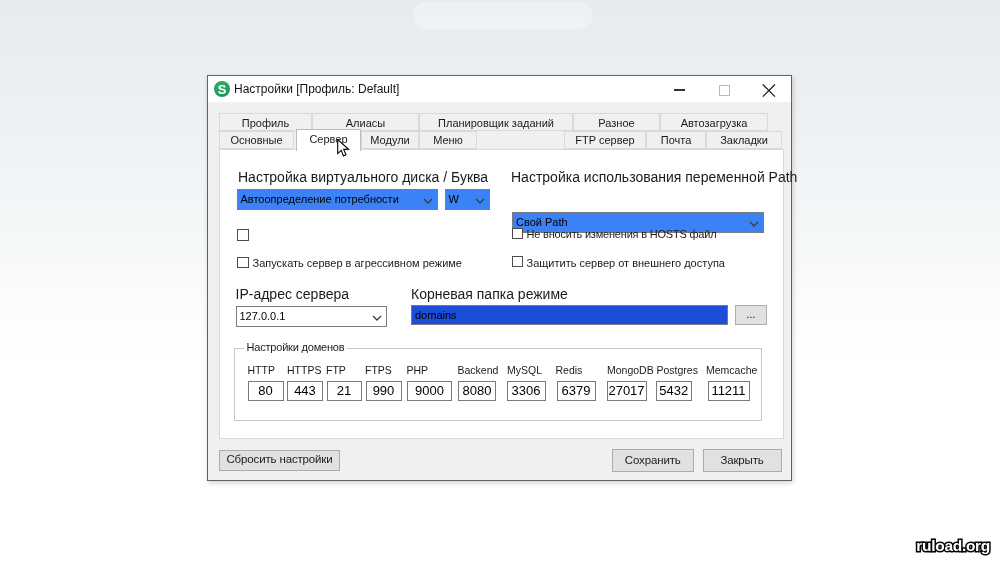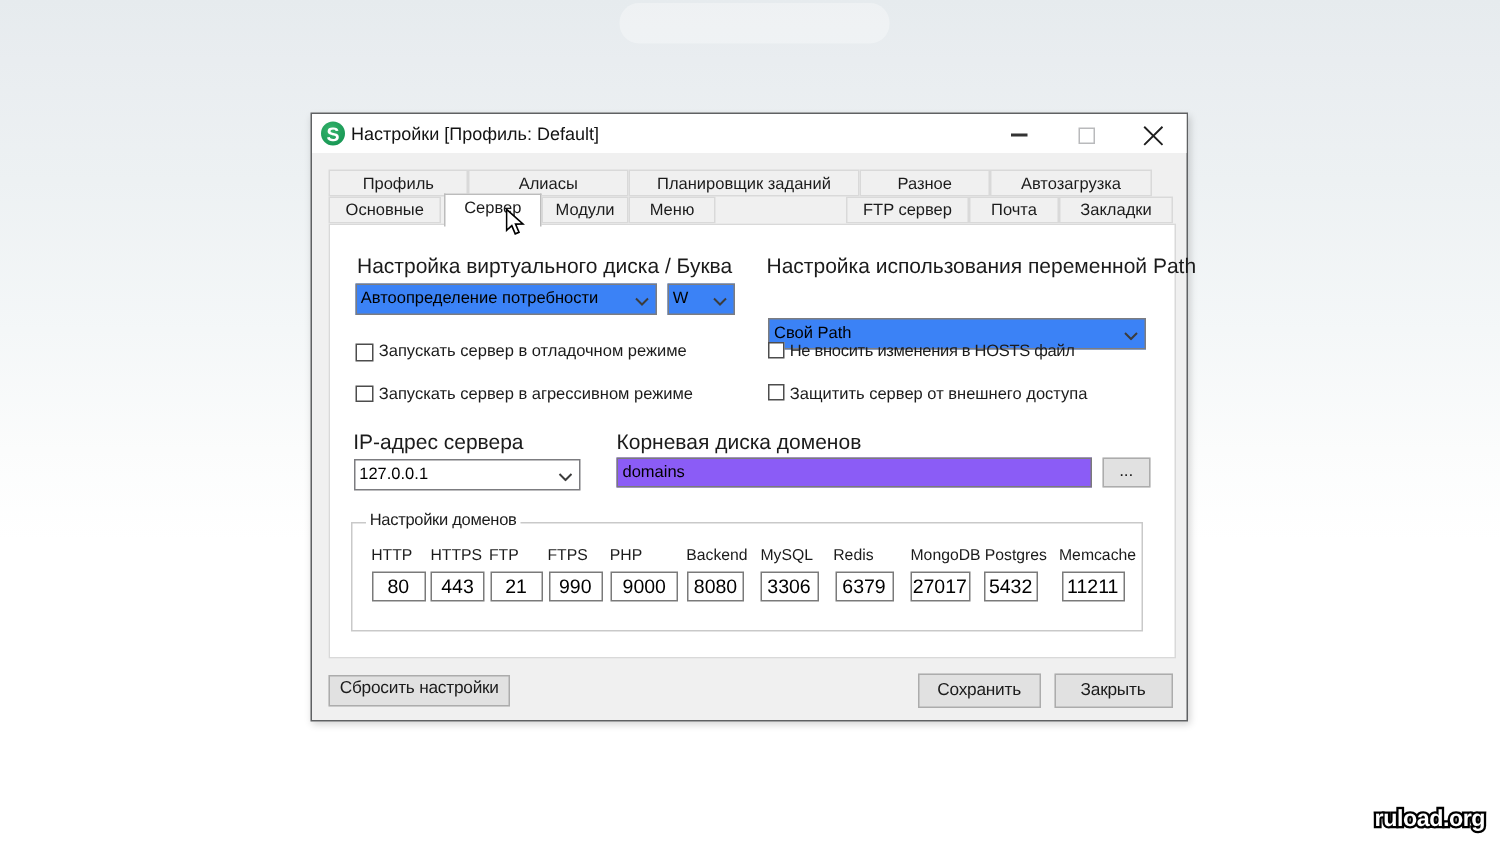--- a/index.html
+++ b/index.html
@@ -25,21 +25,21 @@
   .trow2{top:55px;height:18px;line-height:17px;}
   .tabactive{top:53px;height:22px;line-height:19px;background:#ffffff;border:1px solid #bcbcbc;border-bottom:none;z-index:5;}
   #panel{left:10.5px;top:73px;width:565px;height:289.5px;background:#ffffff;border:1px solid #d9d9d9;box-sizing:border-box;}
   
   .lbl{position:absolute;font-size:14px;color:#1b1b1b;white-space:nowrap;}
   .combo{position:absolute;box-sizing:border-box;height:21px;background:#3b82f6;border:1px solid #7c7c80;font-size:11px;color:#000;line-height:19px;padding-left:3px;white-space:nowrap;}
   .combow{background:#ffffff;}
   .chev{position:absolute;right:4px;top:8px;}
   .cb{position:absolute;width:9.5px;height:9.5px;background:#fff;border:1px solid #4d4d4d;box-sizing:content-box;}
   .cblbl{position:absolute;font-size:11px;color:#1b1b1b;white-space:nowrap;}
-  .inputw{position:absolute;box-sizing:border-box;background:#8b5cf6;border:1px solid #7a7a7a;font-size:11px;color:#000;}
+  .inputw{position:absolute;box-sizing:border-box;background:#1d4ed8;border:1px solid #7a7a7a;font-size:11px;color:#000;}
   .btn{position:absolute;box-sizing:border-box;background:#e1e1e1;border:1px solid #acacac;font-size:11.5px;letter-spacing:-0.15px;color:#1b1b1b;text-align:center;}
   .portlbl{position:absolute;top:288px;font-size:10.5px;color:#1b1b1b;white-space:nowrap;}
   .portin{position:absolute;top:305px;height:20px;box-sizing:border-box;background:#fff;border:1px solid #7a7a7a;font-size:13px;color:#000;text-align:center;line-height:17px;}
   #groupbox{left:26px;top:272px;width:528px;height:73px;border:1px solid #c9c9c9;box-sizing:border-box;}
   #grouplegend{left:35.5px;top:265px;background:#ffffff;padding:0 3px;font-size:11px;letter-spacing:-0.2px;color:#1b1b1b;}
 </style>
 </head>
 <body>
 <div class="abs" id="glow"></div>
 
@@ -85,30 +85,29 @@
         <path d="M1 1 L5 5 L9 1" stroke="#3c3c3c" stroke-width="1.3" fill="none"></path>
       </svg>
   </div>
   <div class="combo" style="left:304px;top:113px;width:251.5px;margin-top:23px;">Свой Path
     <svg class="chev" width="10" height="6">
         <path d="M1 1 L5 5 L9 1" stroke="#3c3c3c" stroke-width="1.3" fill="none"></path>
       </svg>
   </div>
 
   <div class="cb" style="left:29px;top:153px;"></div>
-  <div class="cblbl" style="left:44.5px;top:152px;">Запускать сервер в отладочном режиме</div>
   <div class="cb" style="left:29px;top:180.5px;"></div>
   <div class="cblbl" style="left:44.5px;top:181px;">Запускать сервер в агрессивном режиме</div>
   <div class="cb" style="left:303.5px;top:151.5px;"></div>
   <div class="cblbl" style="left:318.5px;top:152px;letter-spacing:-0.2px;">Не вносить изменения в HOSTS файл</div>
   <div class="cb" style="left:303.5px;top:179.5px;"></div>
   <div class="cblbl" style="left:318.5px;top:181px;">Защитить сервер от внешнего доступа</div>
 
   <div class="lbl" style="left:27.5px;top:210px;">IP-адрес сервера</div>
-  <div class="lbl" style="left:203px;top:210px;">Корневая диска доменов</div>
+  <div class="lbl" style="left:203px;top:210px;">Корневая папка режиме</div>
   <div class="combo combow" style="left:27.5px;top:229.5px;width:151.5px;">127.0.0.1
     <svg class="chev" width="10" height="6">
         <path d="M1 1 L5 5 L9 1" stroke="#3c3c3c" stroke-width="1.3" fill="none"></path>
       </svg>
   </div>
   <div class="inputw" style="left:203px;top:229px;width:317px;height:20px;line-height:18px;padding-left:3px;">domains</div>
   <div class="btn" style="left:527px;top:229px;width:31.5px;height:20px;line-height:17px;">...</div>
 
   <div class="abs" id="groupbox"></div>
   <div class="abs" id="grouplegend">Настройки доменов</div>

